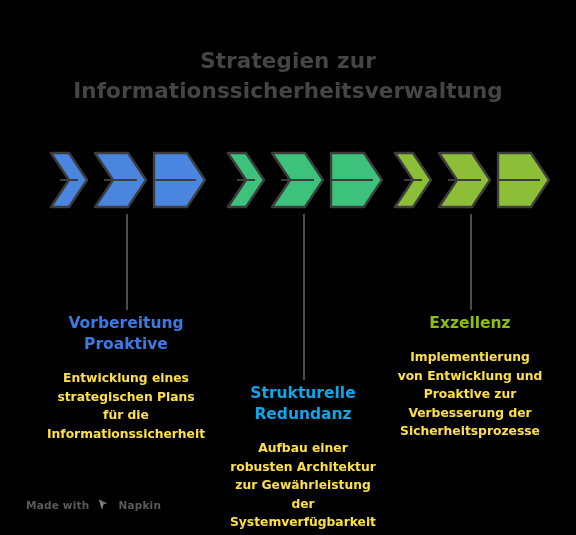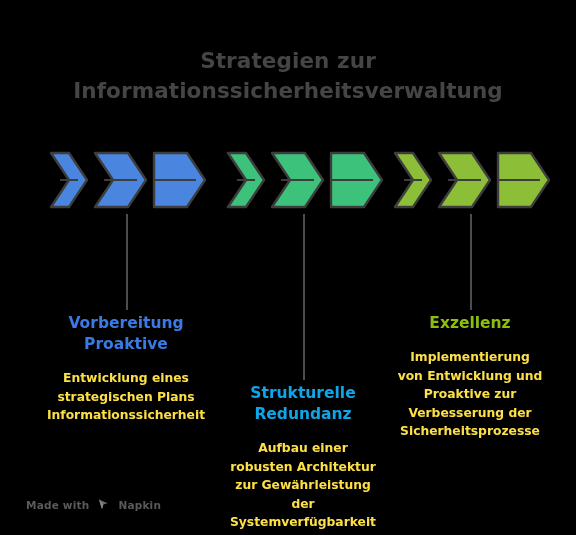--- a/index.html
+++ b/index.html
@@ -152,20 +152,21 @@
 <div class="connector" style="left:470px; top:214px; height:96px;"></div>
 
 <div class="col" style="left:33px; top:313px;">
   <div class="heading" style="color:#3b7ae4;">
     <span>Vorbereitung</span>
     <span>Proaktive</span>
   </div>
   <div class="body">
     <span>Entwicklung eines</span>
     <span>strategischen Plans</span>
+    <span>für die</span>
     <span>Informationssicherheit</span>
   </div>
 </div>
 
 <div class="col" style="left:210px; top:383px;">
   <div class="heading" style="color:#0ea5e9;">
     <span>Strukturelle</span>
     <span>Redundanz</span>
   </div>
   <div class="body">

